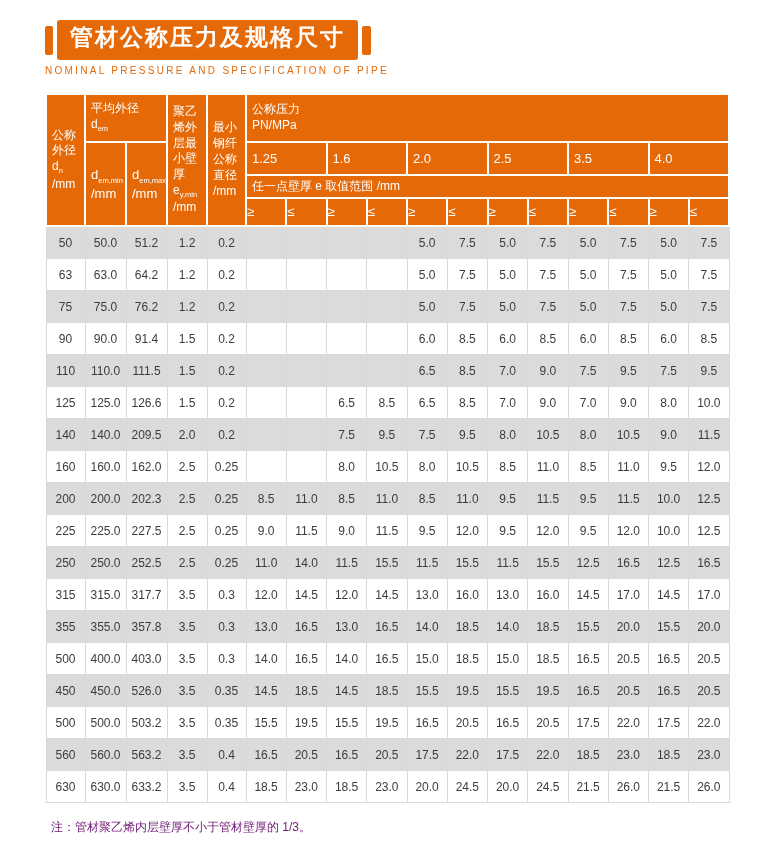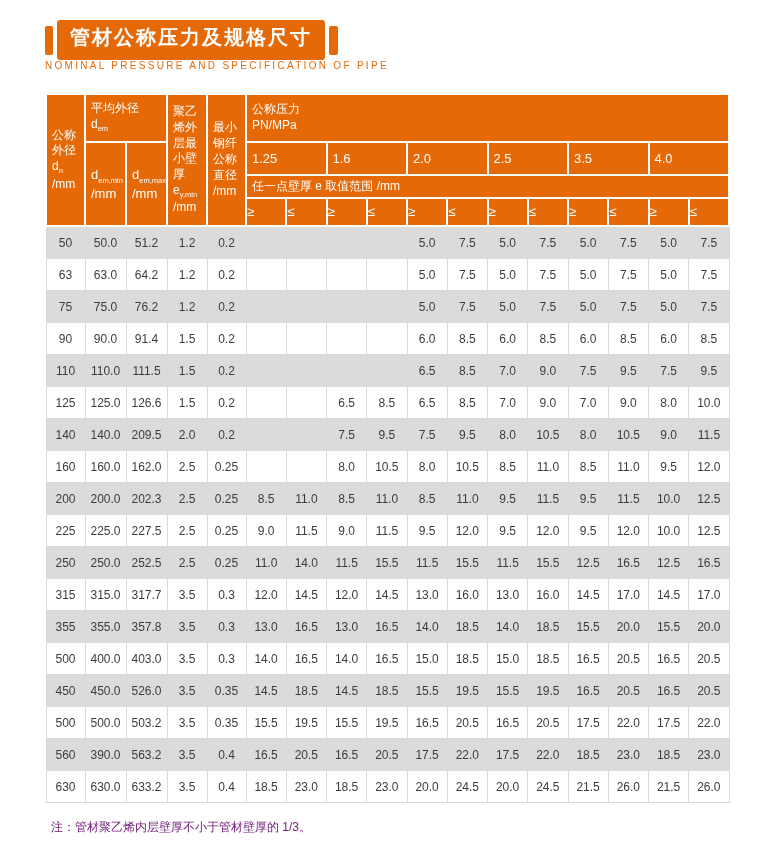--- a/index.html
+++ b/index.html
@@ -5,24 +5,24 @@
   :root { --accent:#E66908; --stripe:#DBDBDB; }
   html,body{margin:0;padding:0;background:#fff;}
   body{width:780px;height:859px;font-family:"Liberation Sans","DejaVu Sans",sans-serif;position:relative;}
   .page{position:relative;width:780px;height:859px;background:#fff;overflow:hidden;}
 
   
   .title-block{position:absolute;left:45px;top:20px;}
   .title-row{display:flex;align-items:center;}
   .tbar{width:8px;height:29px;background:var(--accent,#E66908);border-radius:2px;flex:0 0 auto;}
   .tbar.r{width:9px;}
-  .title-box{background:var(--accent,#E66908);color:#fff;font-size:20px;font-weight:bold;
+  .title-box{background:var(--accent,#E66908);color:#fff;font-size:23px;font-weight:bold;
     letter-spacing:2px;line-height:34px;height:40px;padding:0 13px;margin:0 4px;border-radius:3px;
     white-space:nowrap;}
-  .subtitle{color:var(--accent,#E66908);font-size:10px;letter-spacing:2.3px;
+  .subtitle{color:var(--accent,#E66908);font-size:10px;letter-spacing:2.3px;margin-top:5px;
     white-space:nowrap;font-weight:400;}
 
   
   .table-wrap{position:absolute;left:45px;top:93px;width:685px;}
   table{width:685px;border-collapse:collapse;table-layout:fixed;}
   thead th{background:var(--accent,#E66908);color:#fff;border:2px solid #fff;
     font-weight:normal;font-size:12px;line-height:1.32;text-align:left;vertical-align:middle;
     padding:2px 5px;word-break:break-all;}
   thead .sym{white-space:nowrap;}
   thead sub{font-size:7.5px;}
@@ -435,21 +435,21 @@
             <td>20.5</td>
             <td>16.5</td>
             <td>20.5</td>
             <td>17.5</td>
             <td>22.0</td>
             <td>17.5</td>
             <td>22.0</td>
           </tr>
           <tr>
             <td>560</td>
-            <td>390.0</td>
+            <td>560.0</td>
             <td>563.2</td>
             <td>3.5</td>
             <td>0.4</td>
             <td>16.5</td>
             <td>20.5</td>
             <td>16.5</td>
             <td>20.5</td>
             <td>17.5</td>
             <td>22.0</td>
             <td>17.5</td>

